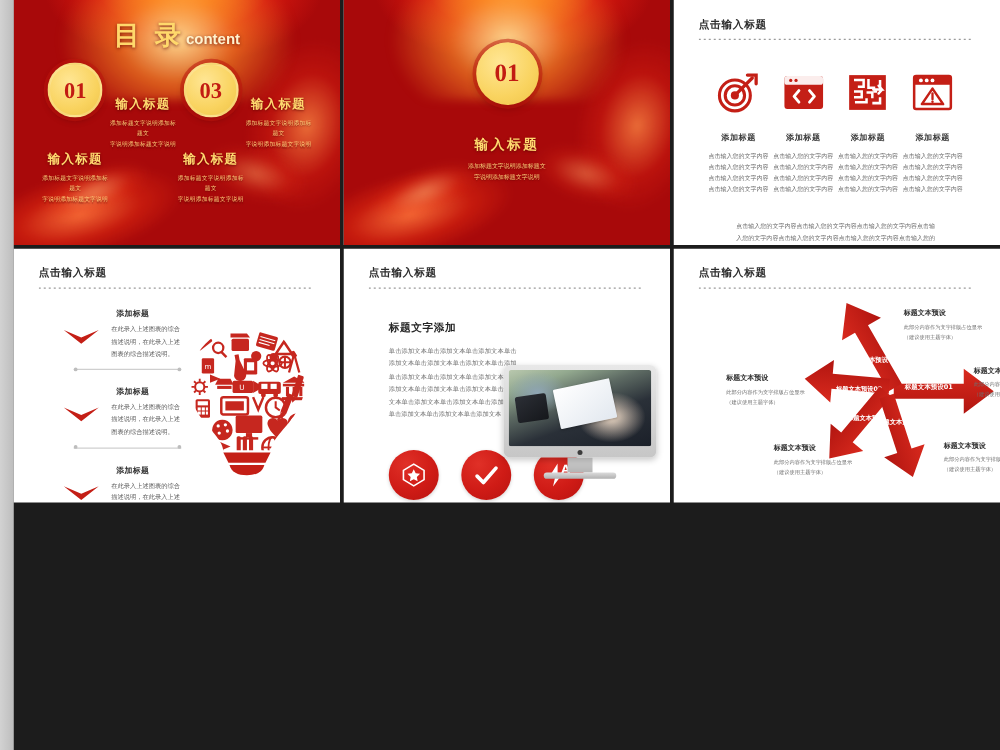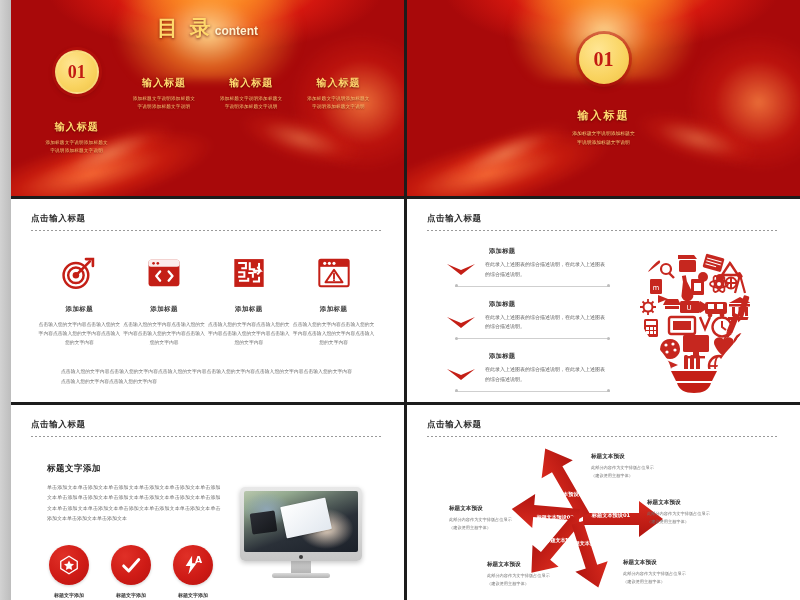--- a/index.html
+++ b/index.html
@@ -17,21 +17,21 @@
   
   .gutter-left {
     position: absolute; left: 0; top: 0; width: 11px; height: 600px;
     background: linear-gradient(to right,#d2d2d2,#bdbdbd);
   }
   .grid {
     position: absolute; left: 11px; top: 0;
     width: 789px; height: 600px;
     background: #1c1c1c;
     display: grid;
-    grid-template-columns: 1fr 1fr;
+    grid-template-columns: 1fr 1fr 1fr;
     grid-template-rows: 196px 203px 201px;
     gap: 3px 3px;
     padding: 0 0 0 0;
   }
   .slide { position: relative; overflow: hidden; background: #fff; }
 
   
   .red-bg {
     position: absolute; inset: 0;
     background:
@@ -267,20 +267,21 @@
 字说明添加标题文字说明</div>
         </div>
 
         <div class="num-col">
           <div class="num-title">输入标题</div>
           <div class="num-desc" style="white-space:pre-line">添加标题文字说明添加标题文
 字说明添加标题文字说明</div>
         </div>
 
         <div class="num-col">
+          <div class="num-circle">03</div>
           <div class="num-title">输入标题</div>
           <div class="num-desc" style="white-space:pre-line">添加标题文字说明添加标题文
 字说明添加标题文字说明</div>
         </div>
 
         <div class="num-col">
           <div class="num-title">输入标题</div>
           <div class="num-desc" style="white-space:pre-line">添加标题文字说明添加标题文
 字说明添加标题文字说明</div>
         </div>

